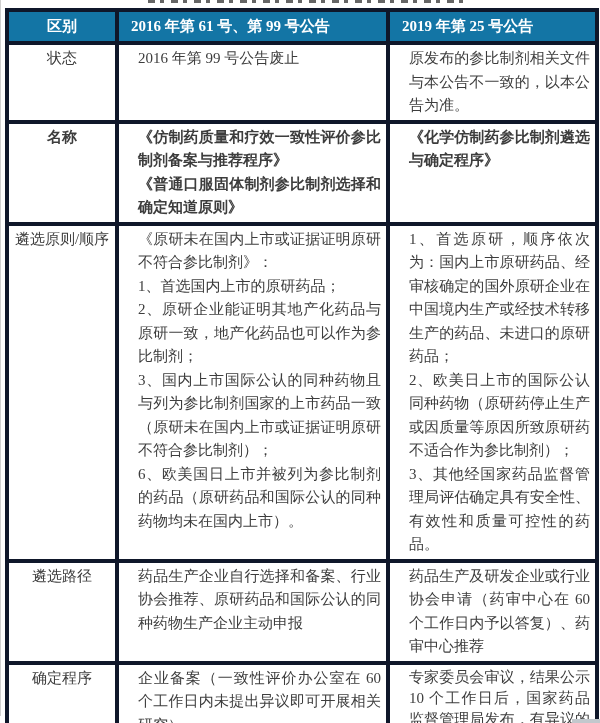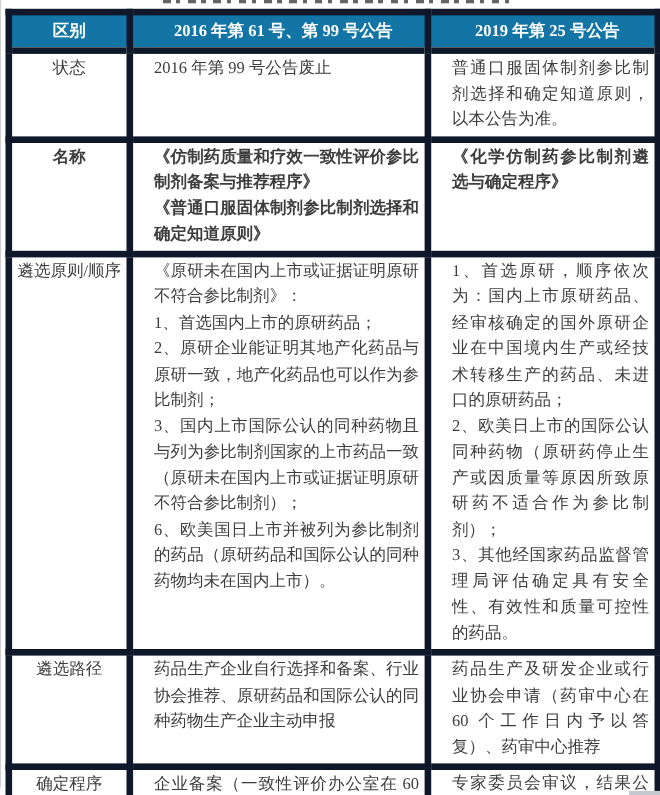--- a/index.html
+++ b/index.html
@@ -33,40 +33,40 @@
     opacity: .85;
   }
   table.cmp {
     position: absolute; left: 5px; top: 8px;
     width: 590px;
     border-collapse: collapse;
     table-layout: fixed;
     color: #3d3d3d;
   }
   table.cmp, table.cmp th, table.cmp td {
-    border: 6px solid #0f172a;
+    border: 4px solid #0f172a;
   }
   table.cmp {
     border: 2px solid #000;
   }
   table.cmp thead th {
     border-bottom: 2px solid #000;
   }
   col.c1 { width: 110px; }
   col.c2 { width: 271px; }
   col.c3 { width: 209px; }
   th {
     background: #1375a5;
     color: #ffffff;
     font-weight: bold;
     font-size: 15px;
     height: 29px;
     vertical-align: middle;
     padding: 0 4px 0 12px;
-    text-align: center;
+    text-align: left;
     white-space: nowrap;
     overflow: hidden;
   }
   th.center { text-align: center; padding: 0; }
   td {
     vertical-align: top;
     font-size: 15px;
     line-height: 23.5px;
     padding: 2px 5px 2px 19px;
     overflow: hidden;
@@ -109,21 +109,21 @@
       <th>2019 年第 25 号公告</th>
     </tr>
   </thead>
   <tbody>
     <tr class="r-status">
       <td class="label">状态</td>
       <td>
         <p>2016 年第 99 号公告废止</p>
       </td>
       <td>
-        <p>普通口服固体制剂参比制剂选择和确定知道原则，以本公告为准。</p>
+        <p>原发布的参比制剂相关文件与本公告不一致的，以本公告为准。</p>
       </td>
     </tr>
     <tr class="r-name">
       <td class="label">名称</td>
       <td>
         <p>《仿制药质量和疗效一致性评价参比制剂备案与推荐程序》</p>
         <p>《普通口服固体制剂参比制剂选择和确定知道原则》</p>
       </td>
       <td>
         <p>《化学仿制药参比制剂遴选与确定程序》</p>

